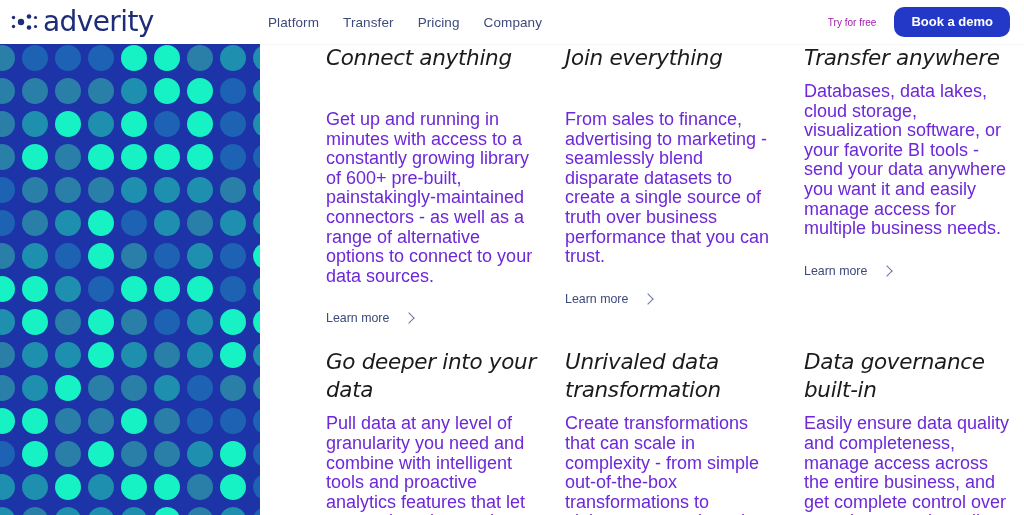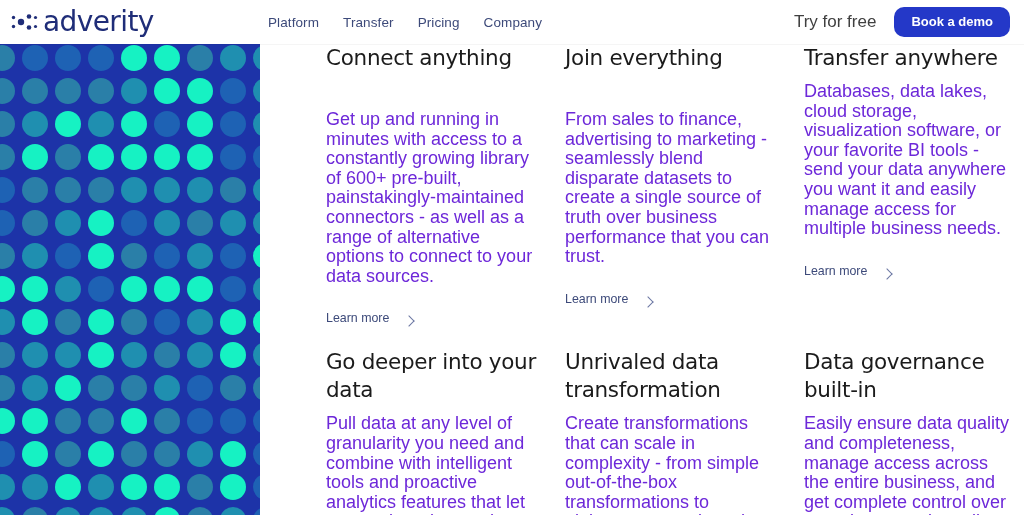--- a/index.html
+++ b/index.html
@@ -77,22 +77,22 @@
   .header-right {
     position: absolute;
     right: 14px;
     top: 0;
     height: 44px;
     display: flex;
     align-items: center;
     gap: 18px;
   }
   .tryfree {
-    font-size: 17px;
-    color: #404040;
+    font-size: 10px;
+    color: #a21caf;
     cursor: pointer;
     white-space: nowrap;
   }
   .cta-btn {
     background: #2438c8;
     color: #ffffff;
     font-size: 13px;
     font-weight: 700;
     border: none;
     border-radius: 10px;
@@ -145,34 +145,35 @@
   .card-row2 { padding-top: 22px; }
 
   .card h2 {
     font-family: "DejaVu Sans", sans-serif;
     font-size: 21.5px;
     line-height: 28px;
     font-weight: 400;
     color: #1b1b1b;
     letter-spacing: -0.3px;
     margin: 0;
+    font-style: italic;
   }
   .card p {
     font-size: 18px;
     line-height: 19.6px;
     color: #6d28d9;
     margin: 0;
   }
   .h-gap-1 { height: 38px; }
   .h-gap-2 { height: 10px; }
   .p-gap { height: 22px; }
 
   .learn-more {
     display: inline-flex;
-    align-items: flex-end;
+    align-items: center;
     gap: 16px;
     font-size: 12.4px;
     color: #3d4a7a;
     cursor: pointer;
     white-space: nowrap;
   }
   .chev {
     display: inline-block;
     width: 8px;
     height: 8px;

